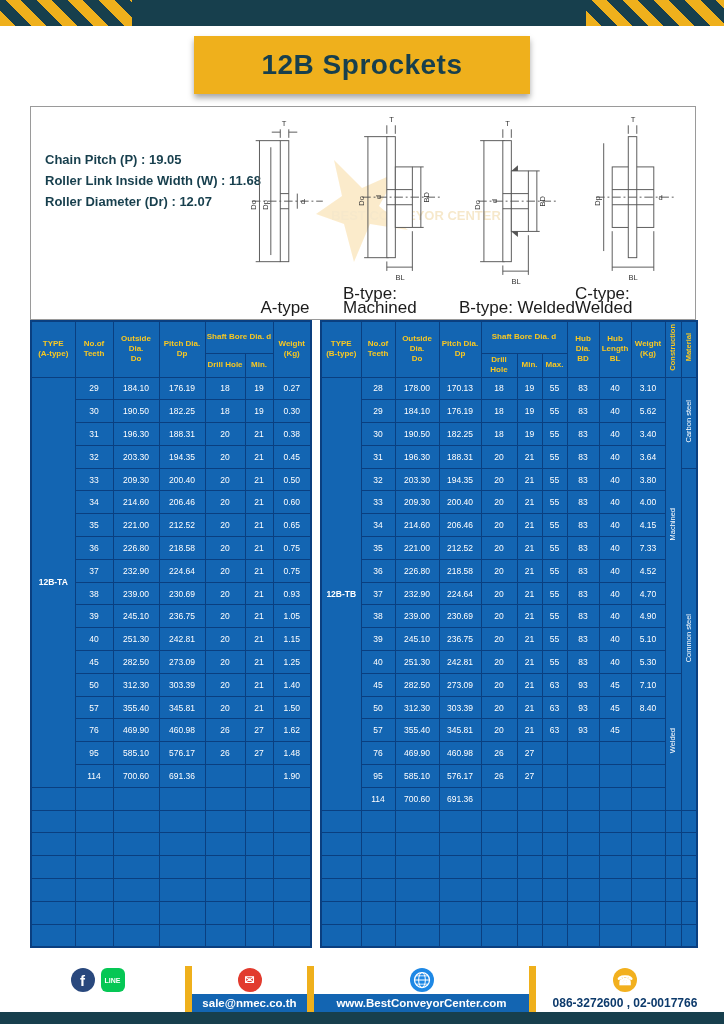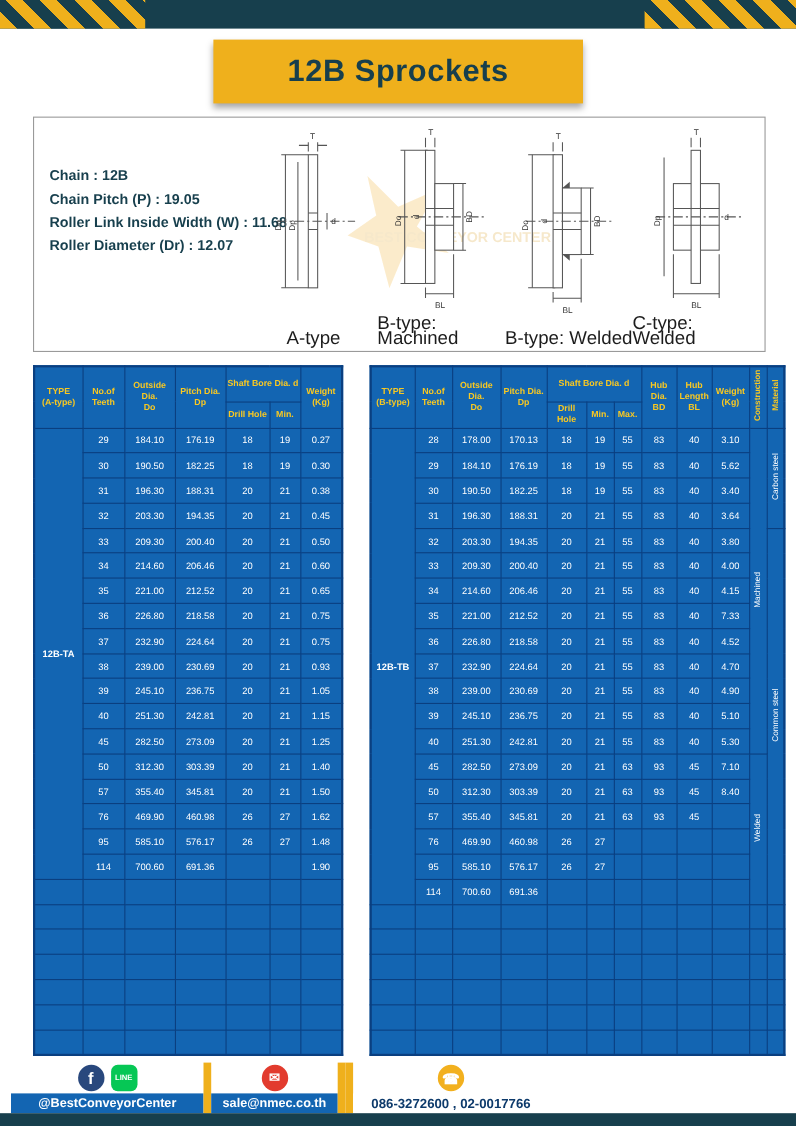--- a/index.html
+++ b/index.html
@@ -20,21 +20,21 @@
   .info-box{position:absolute;top:106px;left:30px;width:664px;height:212px;background:#fff;border:1px solid #9a9a9a;}
   .specs{position:absolute;left:14px;top:42px;}
   .spec-line{color:#173f4d;font-weight:bold;font-size:13px;line-height:21px;white-space:nowrap;}
   .watermark{position:absolute;left:235px;top:35px;width:260px;height:145px;opacity:.22;pointer-events:none;}
   .drawings-row{position:absolute;left:196px;top:6px;width:464px;height:202px;display:flex;}
   .drawing-fig{flex:1;display:flex;flex-direction:column;align-items:center;justify-content:space-between;}
   svg.draw{width:104px;height:182px;}
   .caption{font-size:17px;color:#1c1c1c;line-height:14px;}
 
   
-  .tables{position:absolute;top:332px;left:30px;width:664px;display:flex;gap:24px;align-items:flex-start;}
+  .tables{position:absolute;top:320px;left:30px;width:664px;display:flex;gap:8px;align-items:flex-start;}
   table.spec{border-collapse:collapse;table-layout:fixed;background:#1365b2;border:2px solid #0a3f80;}
   #table-a{width:280px;}
   #table-b{width:376px;}
   table.spec th,table.spec td{border:1px solid #0a3f80;text-align:center;vertical-align:middle;padding:0 1px;overflow:hidden;}
   table.spec th{color:#f8c822;font-weight:bold;font-size:8px;line-height:1.3;white-space:pre-line;}
   table.spec thead tr.h1{height:32px;}
   table.spec thead tr.h2{height:24px;}
   table.spec tbody td{color:#fff;font-size:8.5px;height:21.8px;}
   td.type-cell{font-size:9px;font-weight:bold;color:#fff;}
   .vwrap{writing-mode:vertical-rl;transform:rotate(180deg);display:inline-block;font-size:7.5px;line-height:1;}
@@ -74,21 +74,20 @@
   <div class="info-box">
 
     <div class="watermark">
       <svg viewBox="0 0 260 145" width="260" height="145">
         <path d="M50 72 L76 54 L68 18 L96 46 L132 30 L113 64 L142 88 L104 82 L88 120 L78 82 Z" fill="#f0a818"></path>
         <text x="150" y="78" text-anchor="middle" font-size="13" font-weight="bold" fill="#d89a16">BEST CONVEYOR CENTER</text>
       </svg>
     </div>
 
     <div class="specs">
-      <div class="spec-line"><span>Chain</span><span> : </span><span>12B</span></div>
       <div class="spec-line"><span>Chain Pitch (P)</span><span> : </span><span>19.05</span></div>
       <div class="spec-line"><span>Roller Link Inside Width (W)</span><span> : </span><span>11.68</span></div>
       <div class="spec-line"><span>Roller Diameter (Dr)</span><span> : </span><span>12.07</span></div>
     </div>
 
     <div class="drawings-row">
 
       <div class="drawing-fig">
         <svg class="draw" viewBox="0 0 110 182">
           <g stroke="#555" fill="none" stroke-width="1">
@@ -798,30 +797,43 @@
     </table>
 
   </div>
 
   <div class="footer">
     <div class="f-sec s1">
       <div class="f-icons">
         <span class="icon fb">f</span>
         <span class="icon line">LINE</span>
       </div>
-      <div class="f-text">@BestConveyorCenter</div>
     </div>
     <div class="f-sep"></div>
     <div class="f-sec s2">
       <div class="f-icons">
         <span class="icon mail">✉</span>
       </div>
       <div class="f-text">sale@nmec.co.th</div>
     </div>
     <div class="f-sep"></div>
+    <div class="f-sec s3">
+      <div class="f-icons">
+        <span class="icon globe">
+          <svg viewBox="0 0 24 24" width="20" height="20">
+            <circle cx="12" cy="12" r="9" fill="none" stroke="#fff" stroke-width="1.5"></circle>
+            <ellipse cx="12" cy="12" rx="4" ry="9" fill="none" stroke="#fff" stroke-width="1.2"></ellipse>
+            <line x1="3" y1="12" x2="21" y2="12" stroke="#fff" stroke-width="1.2"></line>
+            <line x1="4.5" y1="7" x2="19.5" y2="7" stroke="#fff" stroke-width="1"></line>
+            <line x1="4.5" y1="17" x2="19.5" y2="17" stroke="#fff" stroke-width="1"></line>
+          </svg>
+        </span>
+      </div>
+      <div class="f-text">www.BestConveyorCenter.com</div>
+    </div>
     <div class="f-sep"></div>
     <div class="f-sec s4 phone">
       <div class="f-icons">
         <span class="icon phone">☎</span>
       </div>
       <div class="f-text">086-3272600 , 02-0017766</div>
     </div>
   </div>
 
   <div class="bottom-bar"></div>

